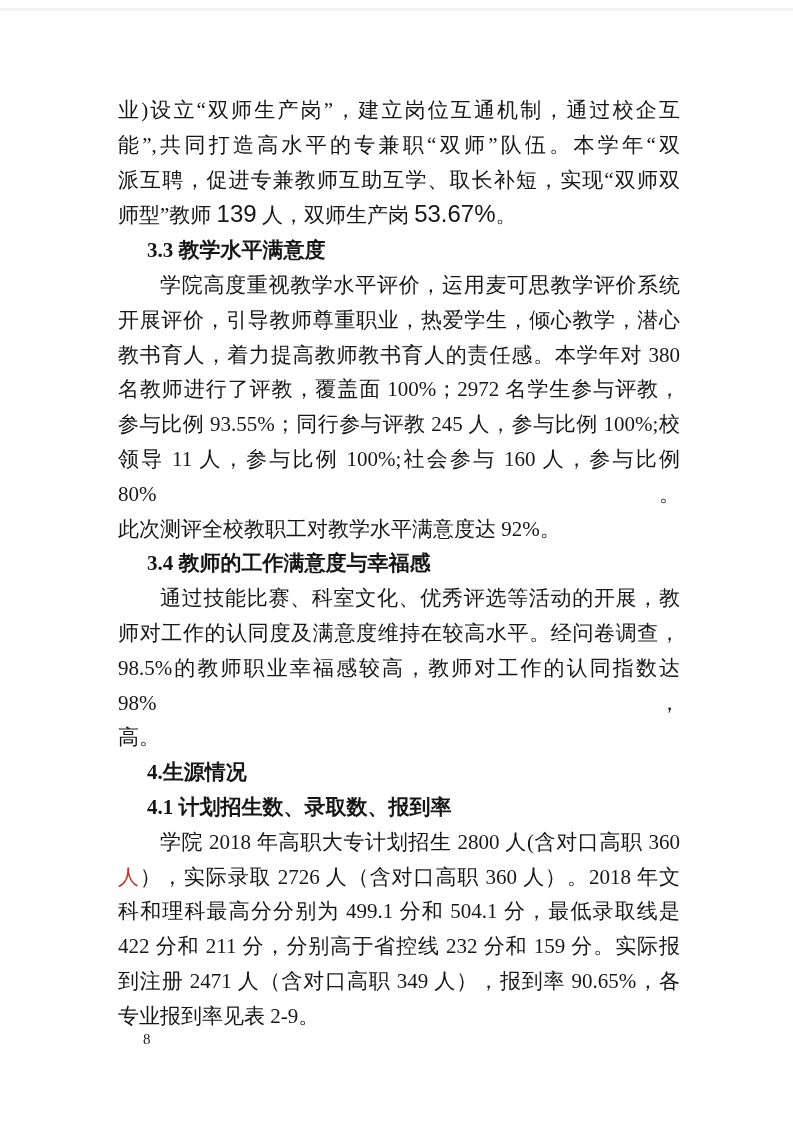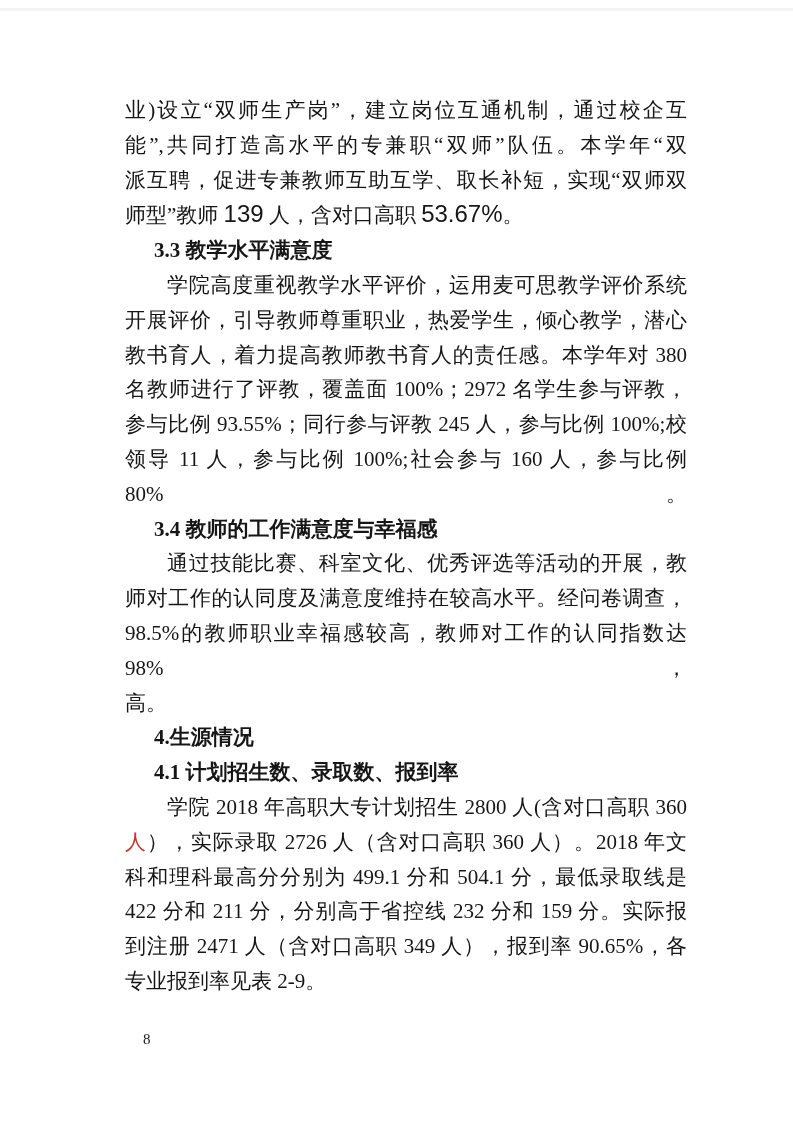--- a/index.html
+++ b/index.html
@@ -19,21 +19,21 @@
   .scan-artifact {
     position: absolute;
     top: 8px;
     left: 0;
     width: 793px;
     height: 3px;
     background: #f3f3f3;
   }
   .content {
     position: absolute;
-    left: 125px;
+    left: 118px;
     top: 93px;
     width: 562px;
     font-size: 21px;
     line-height: 34.8px;
   }
   .line {
     text-align: justify;
     text-align-last: justify;
     white-space: normal;
   }
@@ -69,30 +69,31 @@
 <body>
 
 <div class="page">
   <div class="scan-artifact"></div>
 
   <div class="content">
 
     <div class="line">业)设立“双师生产岗”，建立岗位互通机制，通过校企互</div>
     <div class="line">能”,共同打造高水平的专兼职“双师”队伍。本学年“双</div>
     <div class="line">派互聘，促进专兼教师互助互学、取长补短，实现“双师双</div>
-    <div class="line last"><span>师型”教师 </span><span class="num-sans">139</span><span> 人，含对口高职 </span><span class="num-sans">53.67%</span><span>。</span></div>
+    <div class="line last"><span>师型”教师 </span><span class="num-sans">139</span><span> 人，双师生产岗 </span><span class="num-sans">53.67%</span><span>。</span></div>
 
     <div class="line heading">3.3 教学水平满意度</div>
 
     <div class="line indent">学院高度重视教学水平评价，运用麦可思教学评价系统</div>
     <div class="line">开展评价，引导教师尊重职业，热爱学生，倾心教学，潜心</div>
     <div class="line">教书育人，着力提高教师教书育人的责任感。本学年对 380</div>
     <div class="line">名教师进行了评教，覆盖面 100%；2972 名学生参与评教，</div>
     <div class="line">参与比例 93.55%；同行参与评教 245 人，参与比例 100%;校</div>
     <div class="line">领导 11 人，参与比例 100%;社会参与 160 人，参与比例 80%。</div>
+    <div class="line last">此次测评全校教职工对教学水平满意度达 92%。</div>
 
     <div class="line heading">3.4 教师的工作满意度与幸福感</div>
 
     <div class="line indent">通过技能比赛、科室文化、优秀评选等活动的开展，教</div>
     <div class="line">师对工作的认同度及满意度维持在较高水平。经问卷调查，</div>
     <div class="line">98.5%的教师职业幸福感较高，教师对工作的认同指数达 98%，</div>
     <div class="line last">高。</div>
 
     <div class="line heading">4.生源情况</div>
 

